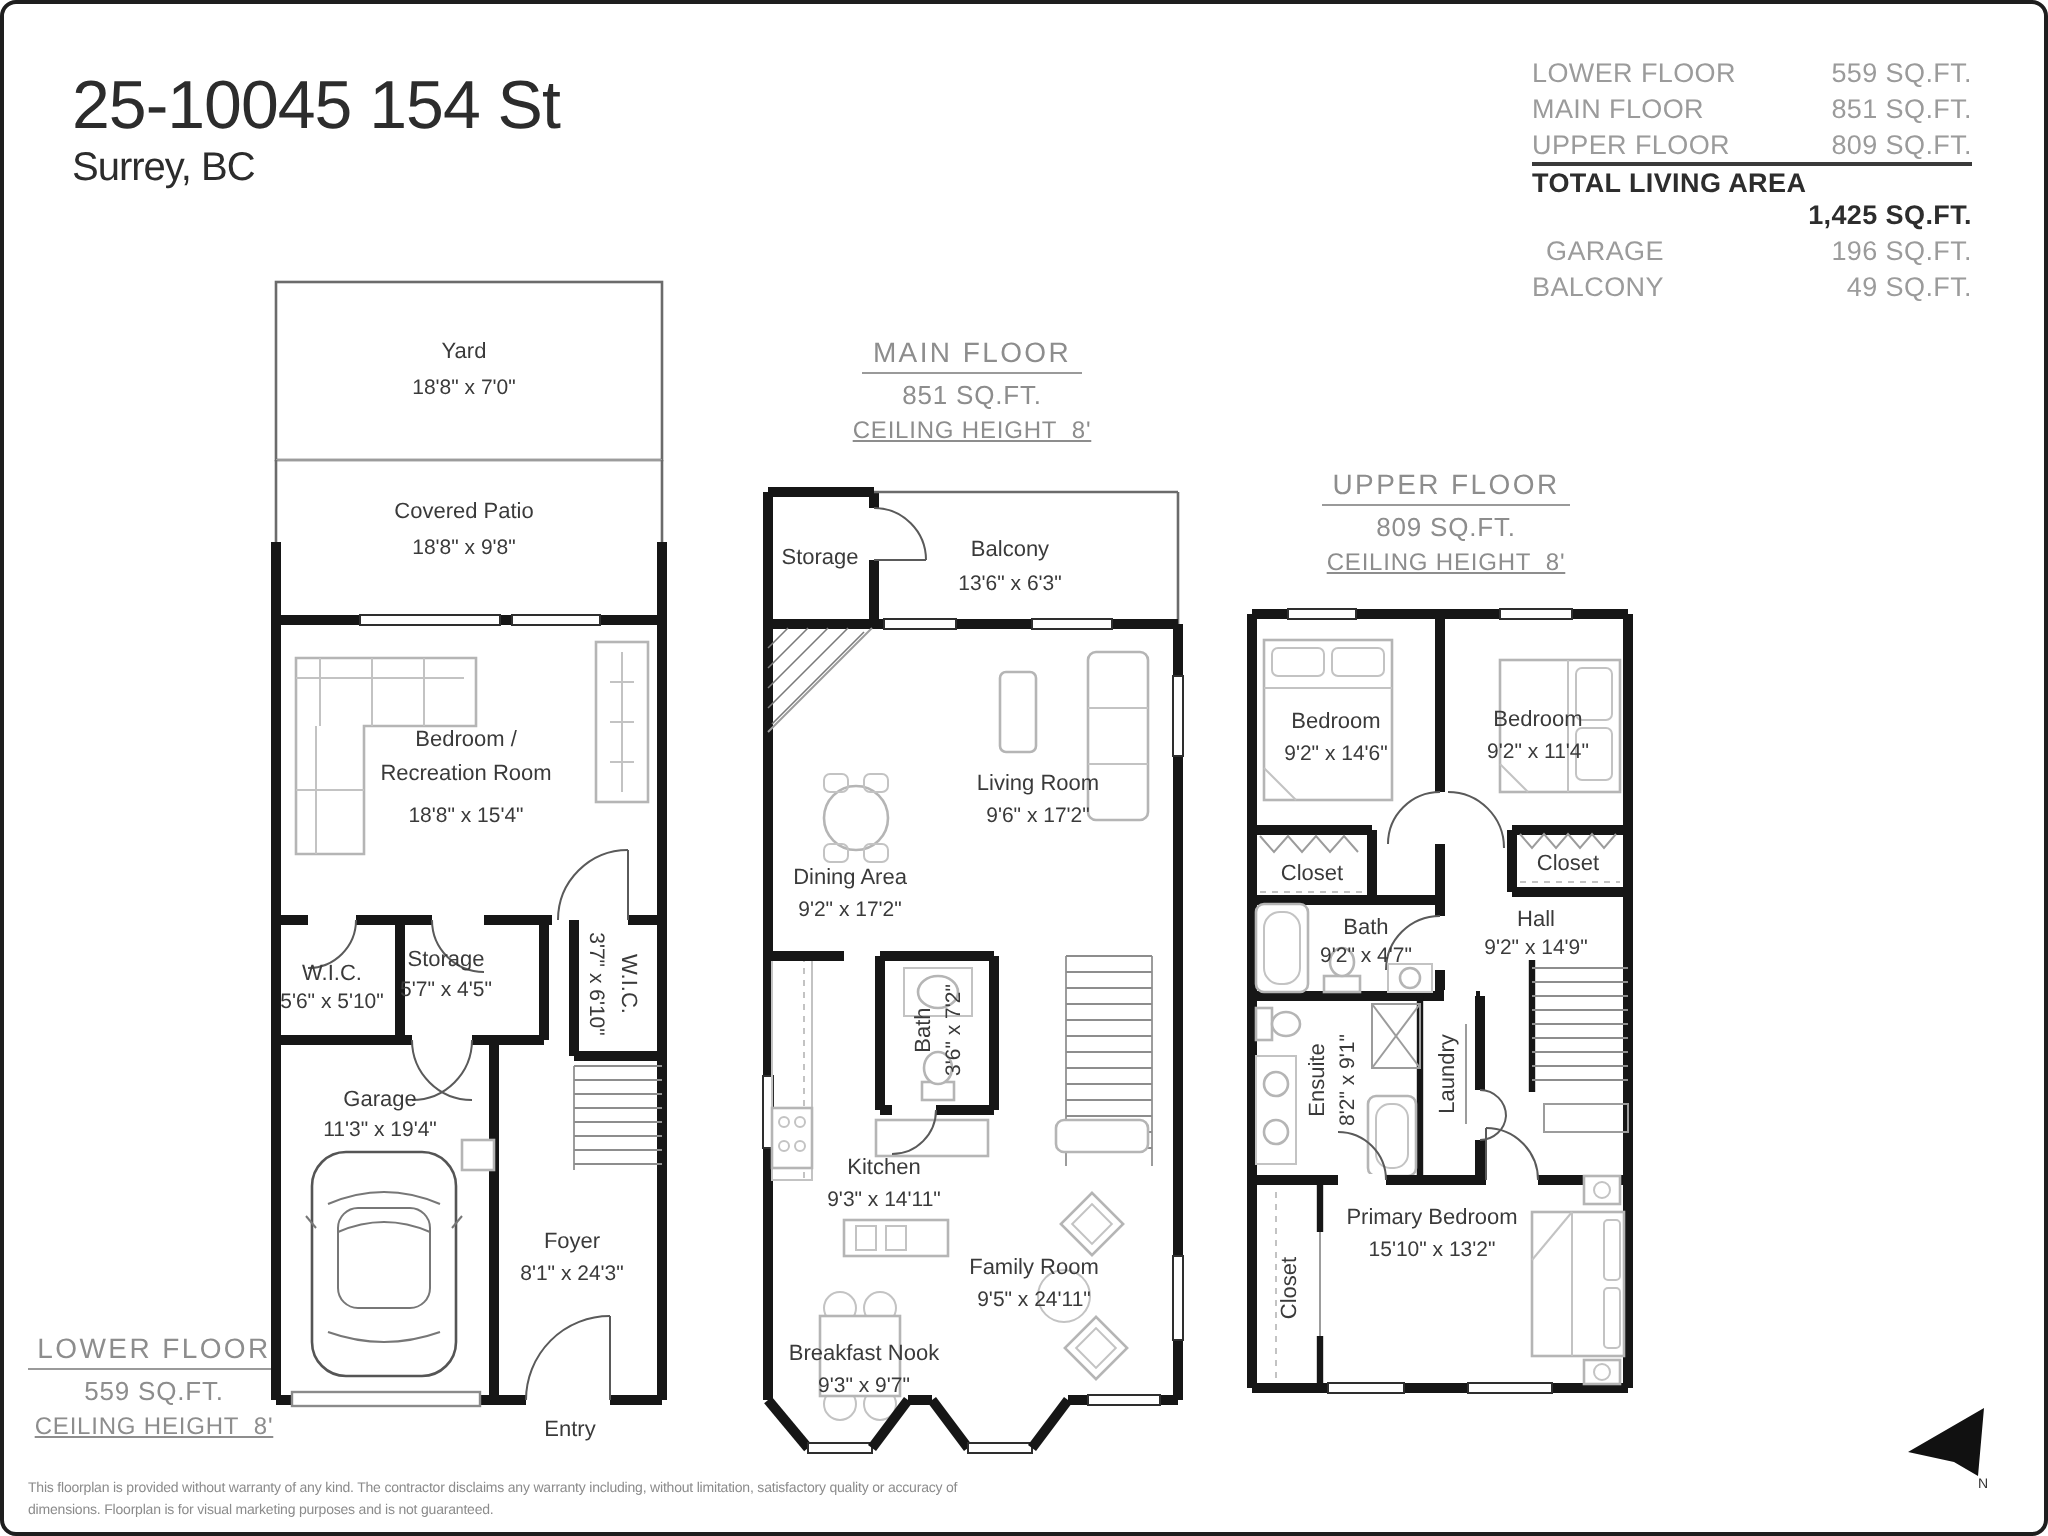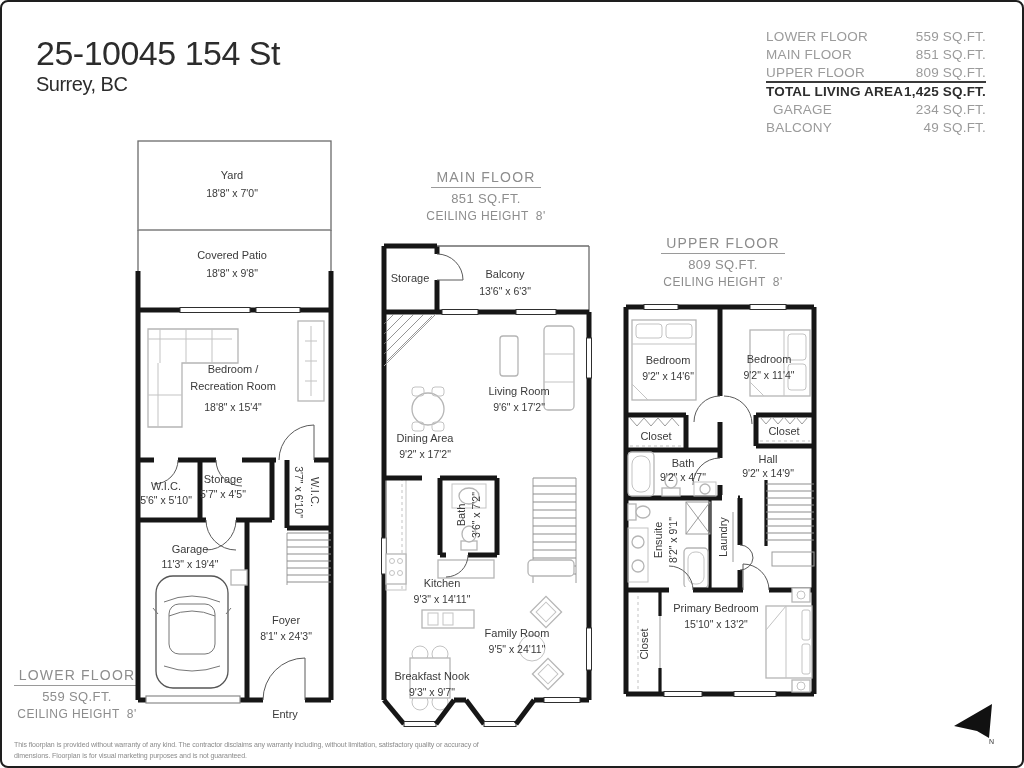--- a/index.html
+++ b/index.html
@@ -8,27 +8,27 @@
   .abs{position:absolute;}
   
   .title{left:36px;top:34px;color:#2c2c2c;font-weight:400;line-height:1.16;letter-spacing:-0.5px;}
   .title .l1{font-size:34px;}
   .title .l2{font-size:20px;}
   
   .sum{right:38px;top:28px;width:220px;font-size:13.5px;color:#9b9b9b;letter-spacing:0.2px;}
   .sum .row{display:flex;justify-content:space-between;line-height:1.17;padding:1px 0;}
   .sum .row .v{text-align:right;}
   .sum .row.b{color:#2d2d2d;font-weight:700;}
-  .sum .row.rule{border-top:2px solid #3a3a3a;}
+  .sum .row.rule{border-top:2px solid #3a3a3a;flex-direction:column;}
   .sum .row.ind{padding-left:7px;}
   
   .caption{text-align:center;color:#8d8d8d;}
   .caption .t{font-size:14px;letter-spacing:1.2px;border-bottom:1.5px solid #9a9a9a;padding:0 5px 2px;display:inline-block;}
   .caption .a{font-size:13px;margin-top:3px;letter-spacing:0.4px;}
-  .caption .c{font-size:12px;margin-top:3px;letter-spacing:0.4px;white-space:pre;}
+  .caption .c{font-size:12px;margin-top:3px;letter-spacing:0.4px;white-space:pre;text-decoration:underline;}
   
   .disc{left:14px;top:740px;width:470px;font-size:7px;color:#8b8b8b;line-height:1.5;letter-spacing:-0.1px;}
   
   svg.plan{position:absolute;overflow:visible;}
   .w{stroke:#161616;stroke-width:5;fill:none;}
   .w3{stroke:#161616;stroke-width:3.2;fill:none;}
   .thin{stroke:#6b6b6b;stroke-width:1.3;fill:none;}
   .thin2{stroke:#9c9c9c;stroke-width:1;fill:none;}
   .furn{stroke:#b5b5b5;stroke-width:1.3;fill:#fff;}
   .furn2{stroke:#c3c3c3;stroke-width:1;fill:none;}
@@ -68,21 +68,21 @@
   <div class="row">
       <span>UPPER FLOOR</span>
       <span class="v">809 SQ.FT.</span>
     </div>
   <div class="row b rule">
       <span>TOTAL LIVING AREA</span>
       <span class="v">1,425 SQ.FT.</span>
     </div>
   <div class="row ind">
       <span>GARAGE</span>
-      <span class="v">234 SQ.FT.</span>
+      <span class="v">196 SQ.FT.</span>
     </div>
   <div class="row">
       <span>BALCONY</span>
       <span class="v">49 SQ.FT.</span>
     </div>
 </div>
 
 <div class="abs caption" style="left:6px;top:666px;width:142px;">
   <div><span class="t">LOWER FLOOR</span></div>
   <div class="a">559 SQ.FT.</div>

